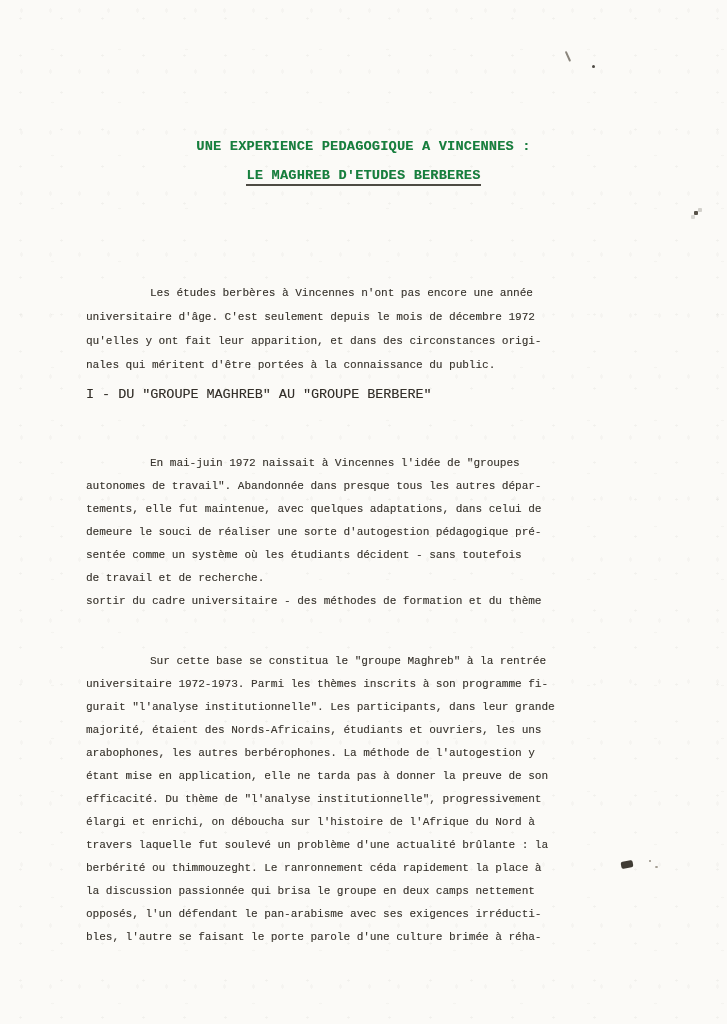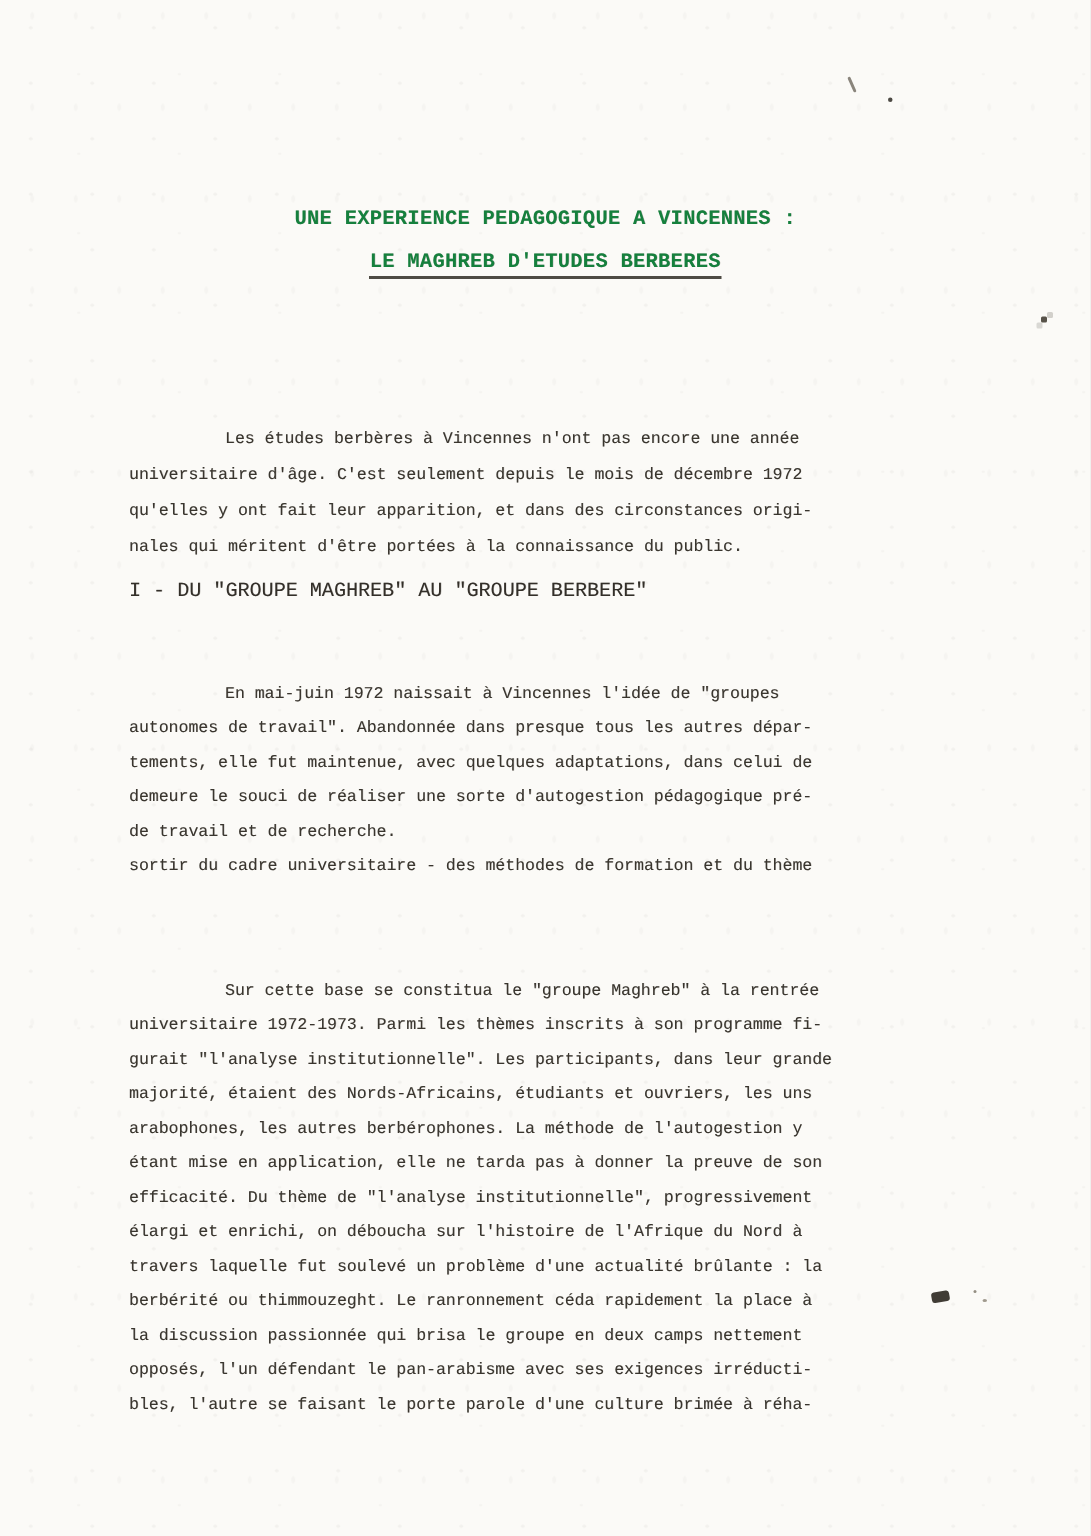--- a/index.html
+++ b/index.html
@@ -65,20 +65,21 @@
     <div class="line">nales qui méritent d'être portées à la connaissance du public.</div>
   </div>
 
   <div class="heading">I - DU "GROUPE MAGHREB" AU "GROUPE BERBERE"</div>
 
   <div class="para p2" style="top:452px;">
     <div class="line ind">En mai-juin 1972 naissait à Vincennes l'idée de "groupes</div>
     <div class="line">autonomes de travail". Abandonnée dans presque tous les autres dépar-</div>
     <div class="line">tements, elle fut maintenue, avec quelques adaptations, dans celui de</div>
     <div class="line">demeure le souci de réaliser une sorte d'autogestion pédagogique pré-</div>
+    <div class="line">sentée comme un système où les étudiants décident - sans toutefois</div>
     <div class="line">de travail et de recherche.</div>
     <div class="line">sortir du cadre universitaire - des méthodes de formation et du thème</div>
   </div>
 
   <div class="para p3" style="top:614px;margin-top:36px;">
     <div class="line ind">Sur cette base se constitua le "groupe Maghreb" à la rentrée</div>
     <div class="line">universitaire 1972-1973. Parmi les thèmes inscrits à son programme fi-</div>
     <div class="line">gurait "l'analyse institutionnelle". Les participants, dans leur grande</div>
     <div class="line">majorité, étaient des Nords-Africains, étudiants et ouvriers, les uns</div>
     <div class="line">arabophones, les autres berbérophones. La méthode de l'autogestion y</div>

